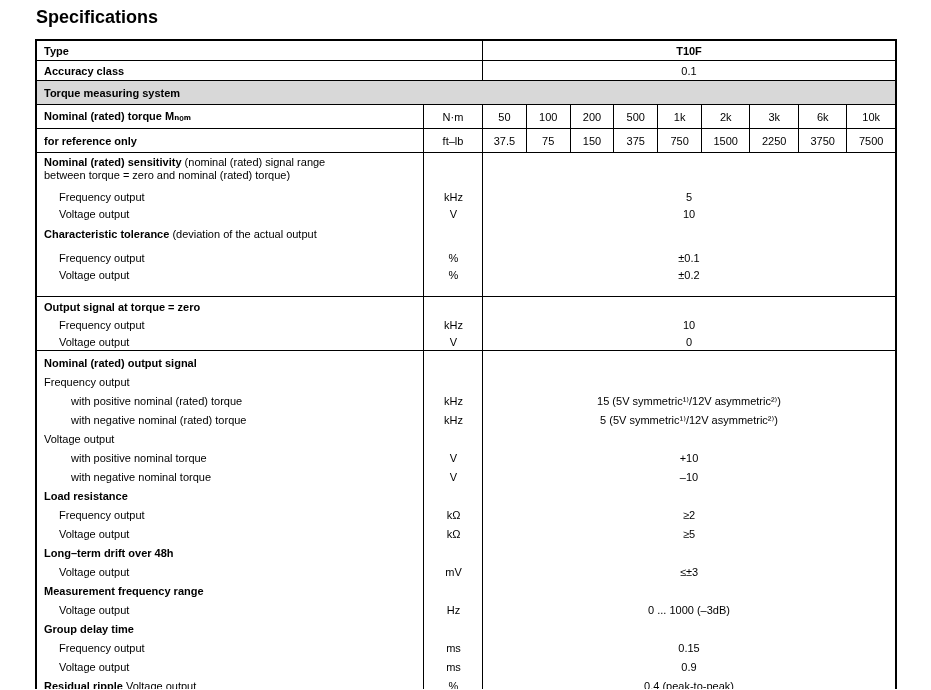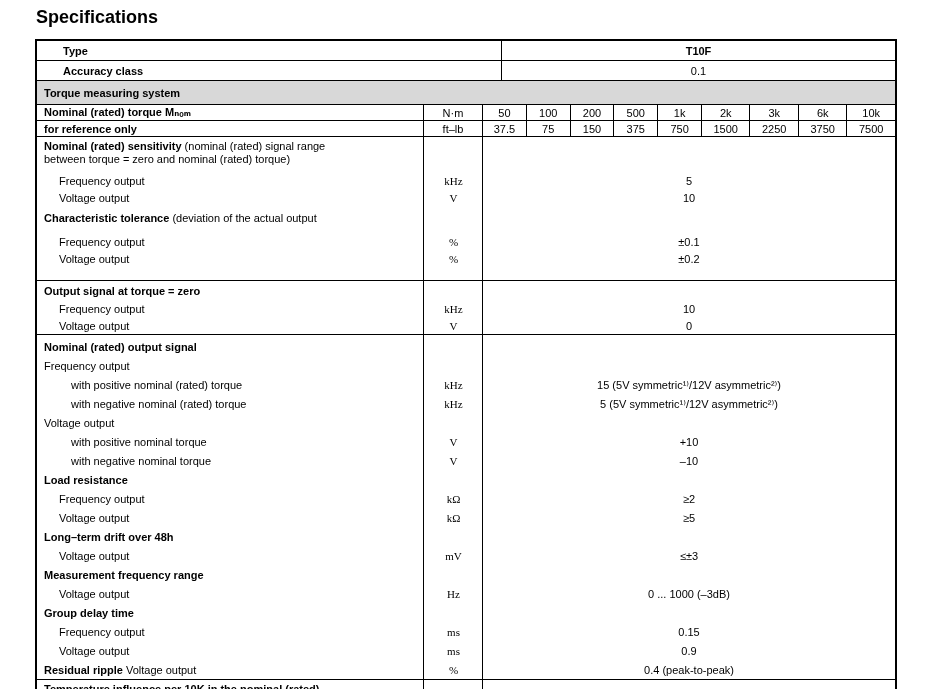--- a/index.html
+++ b/index.html
@@ -13,44 +13,44 @@
 
   .spec-table{
     width:862px;height:650px;box-sizing:border-box;
     border:2px solid #000;border-bottom:none;overflow:hidden;
     font-size:11px;
   }
   .row{display:flex;align-items:center;box-sizing:border-box;border-bottom:1.5px solid #000;}
   .hrow{height:20px;}
   .cell{box-sizing:border-box;}
   .lab{width:387px;border-right:1px solid #000;padding-left:7px;height:100%;display:flex;align-items:center;}
-  .lab-wide{width:446px;border-right:1px solid #000;padding-left:7px;height:100%;display:flex;align-items:center;margin-left:19px;}
+  .lab-wide{width:446px;border-right:1px solid #000;padding-left:7px;height:100%;display:flex;align-items:center;}
   .unit{width:59px;border-right:1px solid #000;text-align:center;height:100%;display:flex;align-items:center;justify-content:center;}
   .val{flex:1;text-align:center;height:100%;display:flex;align-items:center;justify-content:center;}
   .bold{font-weight:bold;}
   .section{height:24px;background:#d8d8d8;font-weight:bold;padding-left:7px;}
 
-  .numrow{height:16px;}
+  .numrow{height:24px;}
   .ncols{flex:1;display:flex;height:100%;}
   .nc{flex:10;border-left:1px solid #000;display:flex;align-items:center;justify-content:center;box-sizing:border-box;}
   .nc:first-child{border-left:none;}
   .nc.wide{flex:11.1;}
 
   .block{position:relative;box-sizing:border-box;border-bottom:1.5px solid #000;overflow:hidden;}
   .block .vline{position:absolute;top:0;bottom:0;width:1px;background:#000;}
   .vl1{left:386px;} .vl2{left:445px;}
   .block0{height:144px;padding-top:2px;}
   .block1{height:54px;padding-top:1.5px;}
   .block2{height:345px;padding-top:2.5px;}
   .line{display:flex;align-items:center;box-sizing:border-box;}
   .block0 .line{height:18px;} .block0 .line.small{height:13.5px;}
   .block1 .line{height:17.5px;}
   .block2 .line{height:19px;}
   .line .llab{width:387px;padding-left:7px;box-sizing:border-box;white-space:nowrap;overflow:hidden;}
-  .line .lunit{width:59px;text-align:center;font-family:Liberation Serif, serif;}
+  .line .lunit{width:59px;text-align:center;}
   .line .lval{flex:1;text-align:center;}
   .line.sub .llab{padding-left:22px;}
   .line.sub2 .llab{padding-left:34px;}
   .block0 .line.g5{height:23px;align-items:flex-end;padding-bottom:2px;}
   .block0 .line.small.g5{height:18.5px;}
   .block0 .line.g6{height:24px;align-items:flex-end;padding-bottom:2px;}
 
   .partial{border-bottom:none;height:24px;align-items:flex-start;}
   .partial .lab,.partial .unit,.partial .val{align-items:flex-start;padding-top:3px;}
 </style>

